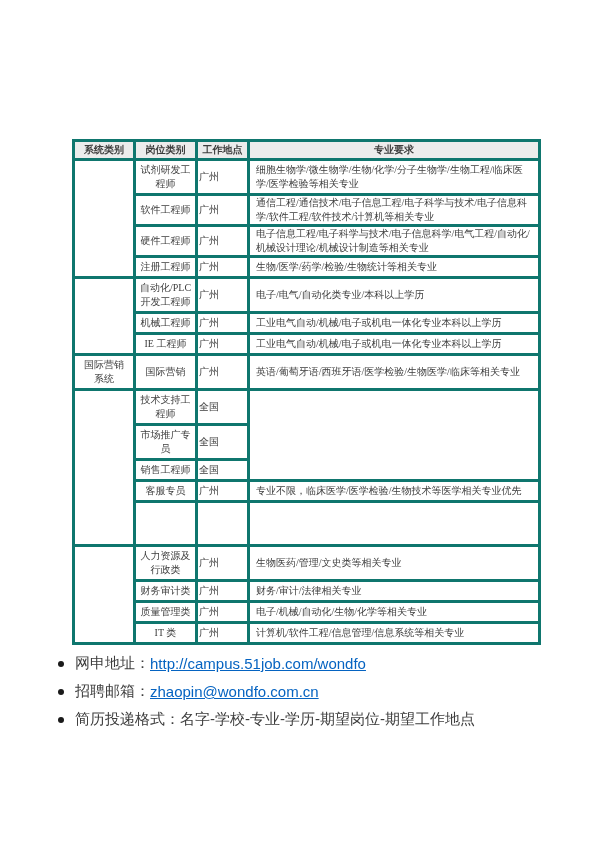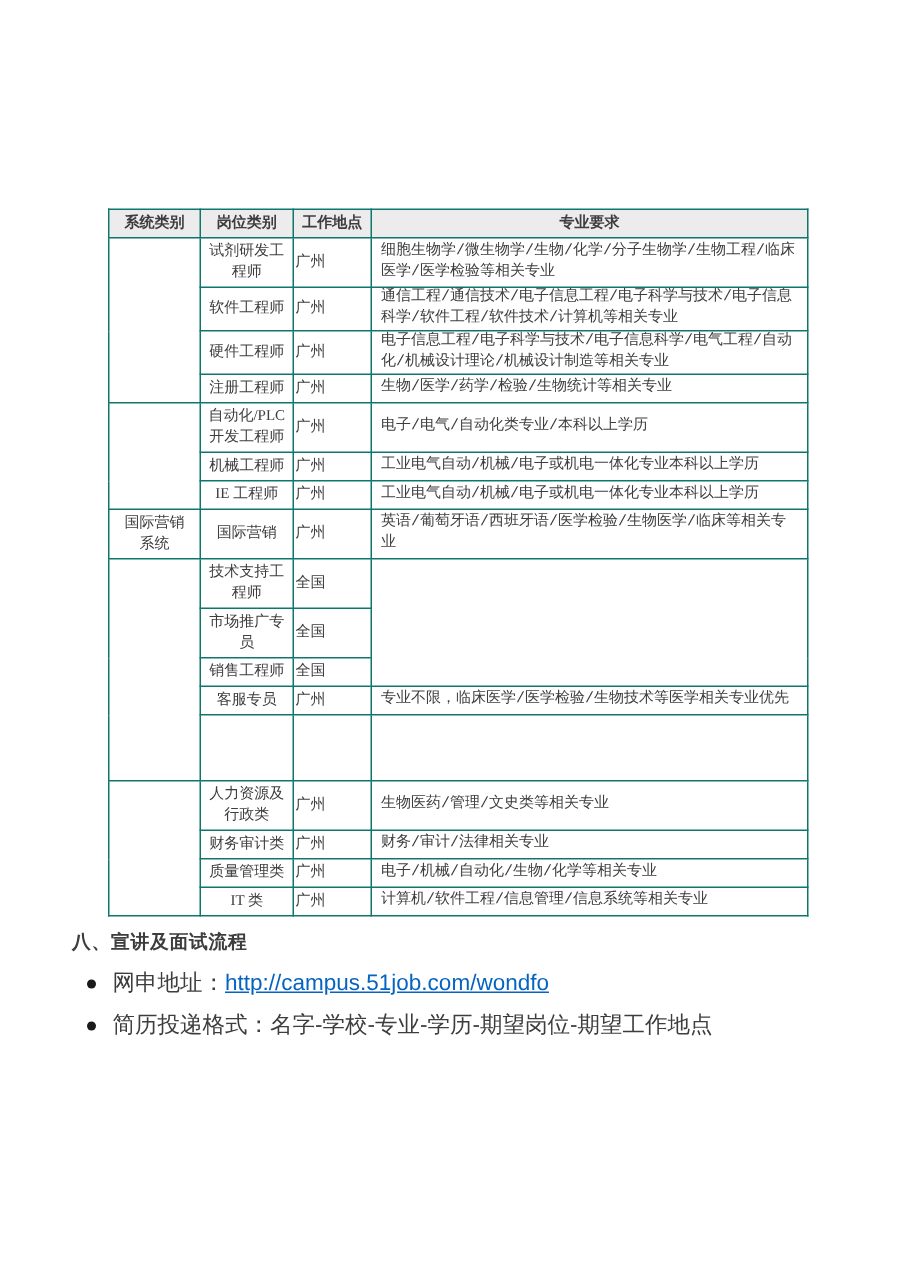--- a/index.html
+++ b/index.html
@@ -11,32 +11,32 @@
   }
   .page { width:600px; height:848px; padding:134px 40px 0 48px; background:#fff; }
 
   .sec-title { font-size:12.5px; font-weight:bold; letter-spacing:.5px; }
 
   table.positions {
     border-collapse:collapse; table-layout:fixed;
     width:466px; margin:5px 0 0 24px;
   }
   .positions th, .positions td {
-    border:1px solid #0f766e;
+    border:3px solid #0f766e;
     font-size:10px; line-height:14px;
     vertical-align:middle;
   }
   .positions th {
     background:#ececec; font-weight:bold; text-align:center;
     height:19px; padding:1px 2px;
   }
   td.c-sys { text-align:center; padding:2px 6px; }
   td.c-pos { text-align:center; padding:2px 2px; }
   td.c-loc { padding:2px 1px; }
-  td.c-req { text-align:left; padding:0 6px;font-family:Liberation Mono, monospace; }
+  td.c-req { text-align:left; padding:0 6px; }
   .positions tr { height:17px; }
 
   .sec8 { margin-top:9px; }
   .flow-line { font-size:11px; margin:5px 0 0 24px; letter-spacing:.3px; }
   .sec9 { margin-top:7px; }
 
   ul.join-list { list-style:none; margin:9px 0 0 10px; font-family:"Liberation Sans","DejaVu Sans",sans-serif; }
   ul.join-list li { font-size:15px; margin-bottom:9px; display:flex; align-items:center; }
   .dot {
     width:6px; height:6px; border-radius:50%; background:#1a1a1a;
@@ -151,30 +151,34 @@
         </tr>
         <tr>
           <td class="c-pos">IT 类</td>
           <td class="c-loc">广州</td>
           <td class="c-req">计算机/软件工程/信息管理/信息系统等相关专业</td>
         </tr>
       </tbody>
   </table>
 
   <div class="sec8">
-    <div class="sec-title">八、宣讲及面试流程</div>
   </div>
 
   <div class="sec9">
     <ul class="join-list">
         <li>
           <span class="dot"></span>
           <span>网申地址：</span>
           <a href="#">http://campus.51job.com/wondfo</a>
         </li>
         <li>
           <span class="dot"></span>
+          <span>招聘邮箱：</span>
+          <a href="#">zhaopin@wondfo.com.cn</a>
+        </li>
+        <li>
+          <span class="dot"></span>
           <span>简历投递格式：名字-学校-专业-学历-期望岗位-期望工作地点</span>
         </li>
       </ul>
   </div>
 
 </div>
 
 </body></html>

